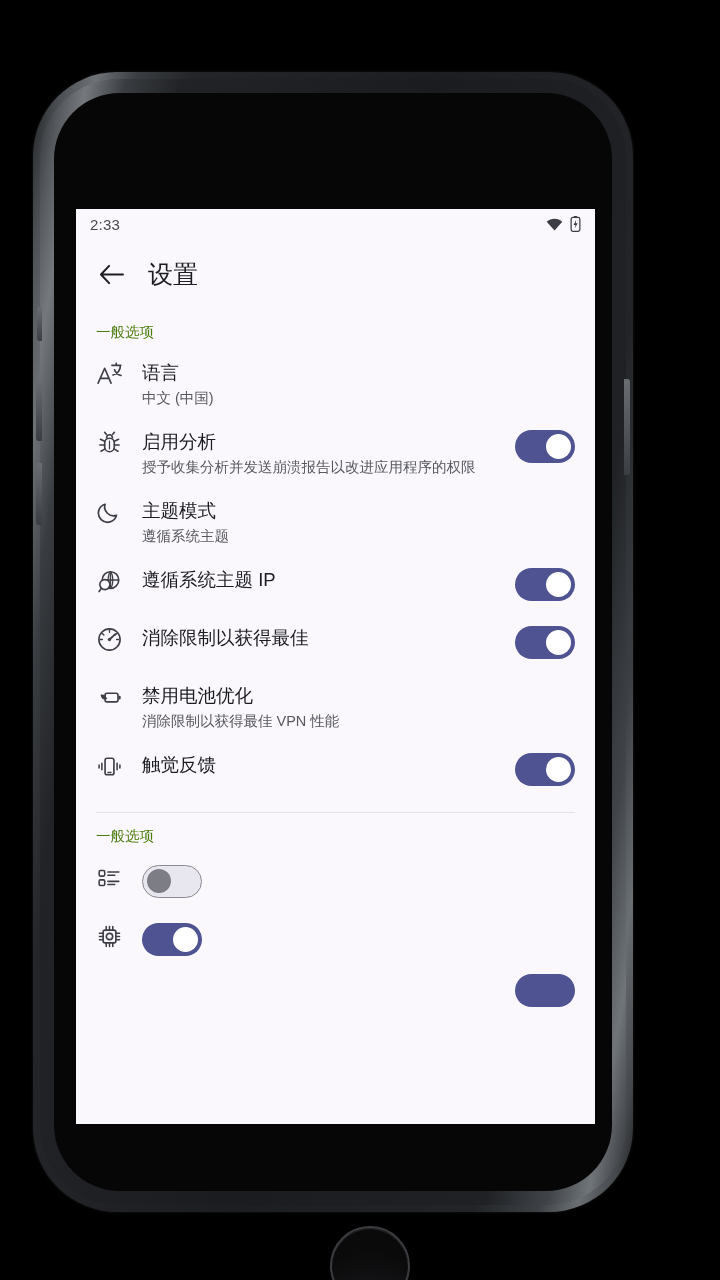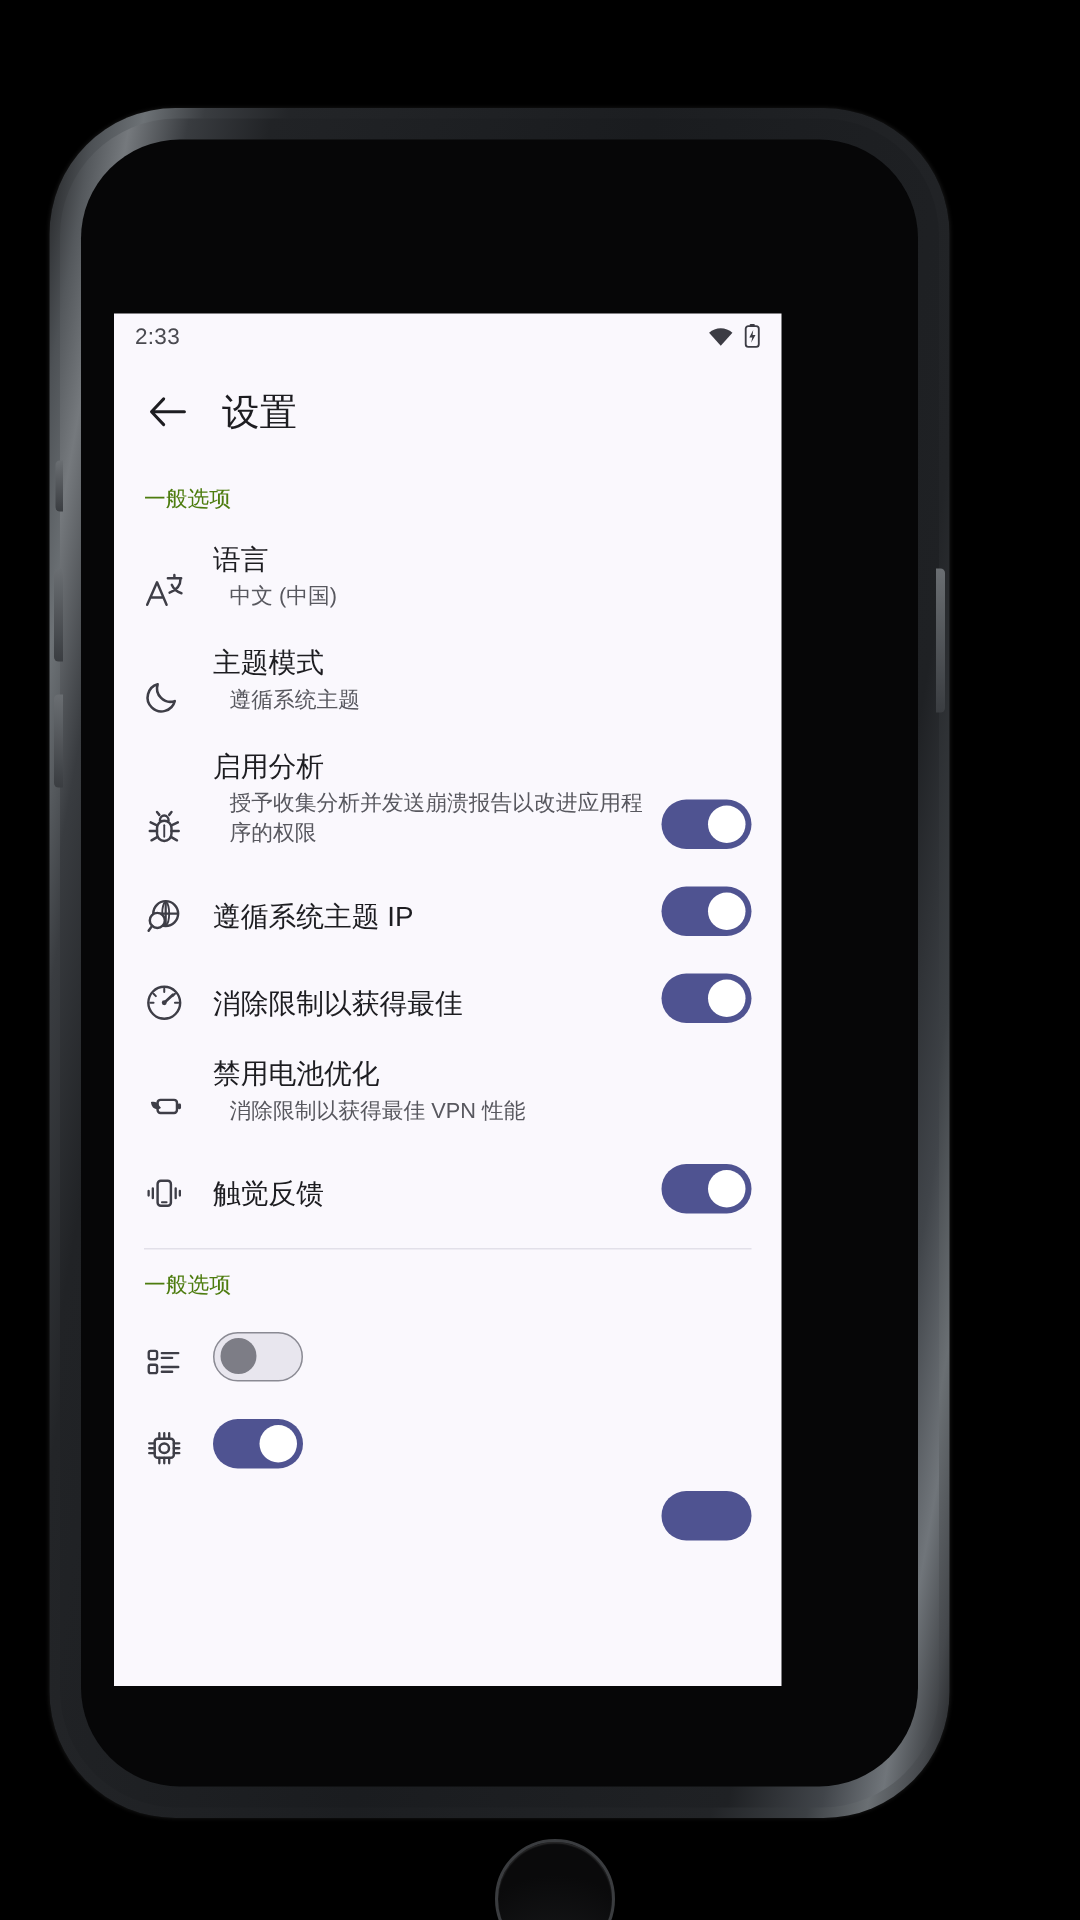--- a/index.html
+++ b/index.html
@@ -61,21 +61,21 @@
     width: 80px; height: 80px; border-radius: 50%;
     border: 2px solid #3a3c3f;
     background: radial-gradient(circle at 50% 120%, #1b1c1e 0%, #0a0a0b 70%);
     box-shadow: inset 0 1px 1px rgba(255,255,255,.13);
   }
 
   
   #app-screen {
     position: absolute;
     left: 76px; top: 209px;
-    width: 445px; height: 915px;
+    width: 519px; height: 915px;
     background: #faf8fd;
     overflow: hidden;
   }
 
   
   #status-bar {
     height: 30px; padding: 0 14px;
     display: flex; align-items: center; justify-content: space-between;
   }
   #status-time { font-size: 15px; color: #4a4a50; letter-spacing:.2px; }
@@ -87,33 +87,33 @@
   #page-title { font-size: 25px; color: #1d1d21; font-weight: 400; }
 
   
   .section-header {
     font-size: 14.5px; color: #4d7c0f;
     padding: 14px 20px 8px 20px;
   }
   .divider { height: 1px; background: #e2e0e9; margin: 12px 20px 0 20px; }
 
   .settings-row {
-    display: flex; align-items: flex-end;
+    display: flex; align-items: flex-start;
     padding: 11px 20px 11px 20px;
     min-height: 58px;
     cursor: pointer;
   }
   .row-icon {
     width: 46px; flex: 0 0 46px;
     display: flex; align-items: center; justify-content: flex-start;
     color: #3e3e47;
   }
   .row-text { flex: 1 1 auto; min-width: 0; padding-right: 10px; }
   .row-title { font-size: 18.5px; color: #1d1d21; line-height: 1.35; }
-  .row-subtitle { font-size: 14.5px; color: #58585f; line-height: 1.38; margin-top: 2px; margin-left: 11px; }
+  .row-subtitle { font-size: 14.5px; color: #58585f; line-height: 1.38; margin-top: 2px; }
 
   
   .toggle { position: relative; flex: 0 0 auto; width: 60px; height: 33px; border-radius: 17px; cursor: pointer; }
   .toggle.on { background: #4f5391; }
   .toggle.on::after {
     content:""; position:absolute; right:4px; top:4px;
     width:25px; height:25px; border-radius:50%; background:#ffffff;
   }
   .toggle.off { background: #e8e6ee; border: 1.6px solid #8a8a93; }
   .toggle.off::after {
@@ -183,44 +183,44 @@
         </svg>
       </span>
       <span class="row-text">
         <div class="row-title">语言</div>
         <div class="row-subtitle">中文 (中国)</div>
       </span>
     </div>
 
     <div class="settings-row">
       <span class="row-icon">
-        <svg width="26" height="26" viewBox="0 0 26 26">
-          <path d="M20.5 16.4A9 9 0 0 1 9.1 5.2a9.2 9.2 0 1 0 11.4 11.2z" fill="none" stroke="#3e3e47" stroke-width="1.7" stroke-linejoin="round"></path>
-        </svg>
-      </span>
-      <span class="row-text">
-        <div class="row-title">主题模式</div>
-        <div class="row-subtitle">遵循系统主题</div>
-      </span>
-    </div>
-
-    <div class="settings-row">
-      <span class="row-icon">
         <svg width="27" height="27" viewBox="0 0 28 28">
           <rect x="9" y="8.5" width="10" height="14" rx="5" fill="none" stroke="#3e3e47" stroke-width="1.7"></rect>
           <path d="M11 8.3c0-2 1.3-3.4 3-3.4s3 1.4 3 3.4" fill="none" stroke="#3e3e47" stroke-width="1.7" stroke-linecap="round"></path>
           <path d="M10.6 4.4 9 2.4M17.4 4.4 19 2.4M9 11.6 4.6 9.6M19 11.6l4.4-2M9 15.6H4M19 15.6h5M9.4 19.6 5.2 22M18.6 19.6 22.8 22" fill="none" stroke="#3e3e47" stroke-width="1.7" stroke-linecap="round"></path>
           <path d="M14 11.5v8" stroke="#3e3e47" stroke-width="1.3" stroke-linecap="round"></path>
         </svg>
       </span>
       <span class="row-text">
         <div class="row-title">启用分析</div>
         <div class="row-subtitle">授予收集分析并发送崩溃报告以改进应用程序的权限</div>
       </span>
       <span class="toggle on"></span>
+    </div>
+
+    <div class="settings-row">
+      <span class="row-icon">
+        <svg width="26" height="26" viewBox="0 0 26 26">
+          <path d="M20.5 16.4A9 9 0 0 1 9.1 5.2a9.2 9.2 0 1 0 11.4 11.2z" fill="none" stroke="#3e3e47" stroke-width="1.7" stroke-linejoin="round"></path>
+        </svg>
+      </span>
+      <span class="row-text">
+        <div class="row-title">主题模式</div>
+        <div class="row-subtitle">遵循系统主题</div>
+      </span>
     </div>
 
     <div class="settings-row">
       <span class="row-icon">
         <svg width="27" height="27" viewBox="0 0 28 28">
           <circle cx="15" cy="12.5" r="8.6" fill="none" stroke="#3e3e47" stroke-width="1.7"></circle>
           <path d="M15 3.9v17.2M6.4 12.5h17.2" fill="none" stroke="#3e3e47" stroke-width="1.5"></path>
           <path d="M15 3.9c-3.2 3.1-3.2 14.1 0 17.2M15 3.9c3.2 3.1 3.2 14.1 0 17.2" fill="none" stroke="#3e3e47" stroke-width="1.3"></path>
           <circle cx="9.2" cy="17.2" r="5.2" fill="#faf8fd" stroke="#3e3e47" stroke-width="1.7"></circle>
           <path d="M5.6 21 3.2 24.4" fill="none" stroke="#3e3e47" stroke-width="1.7" stroke-linecap="round"></path>

